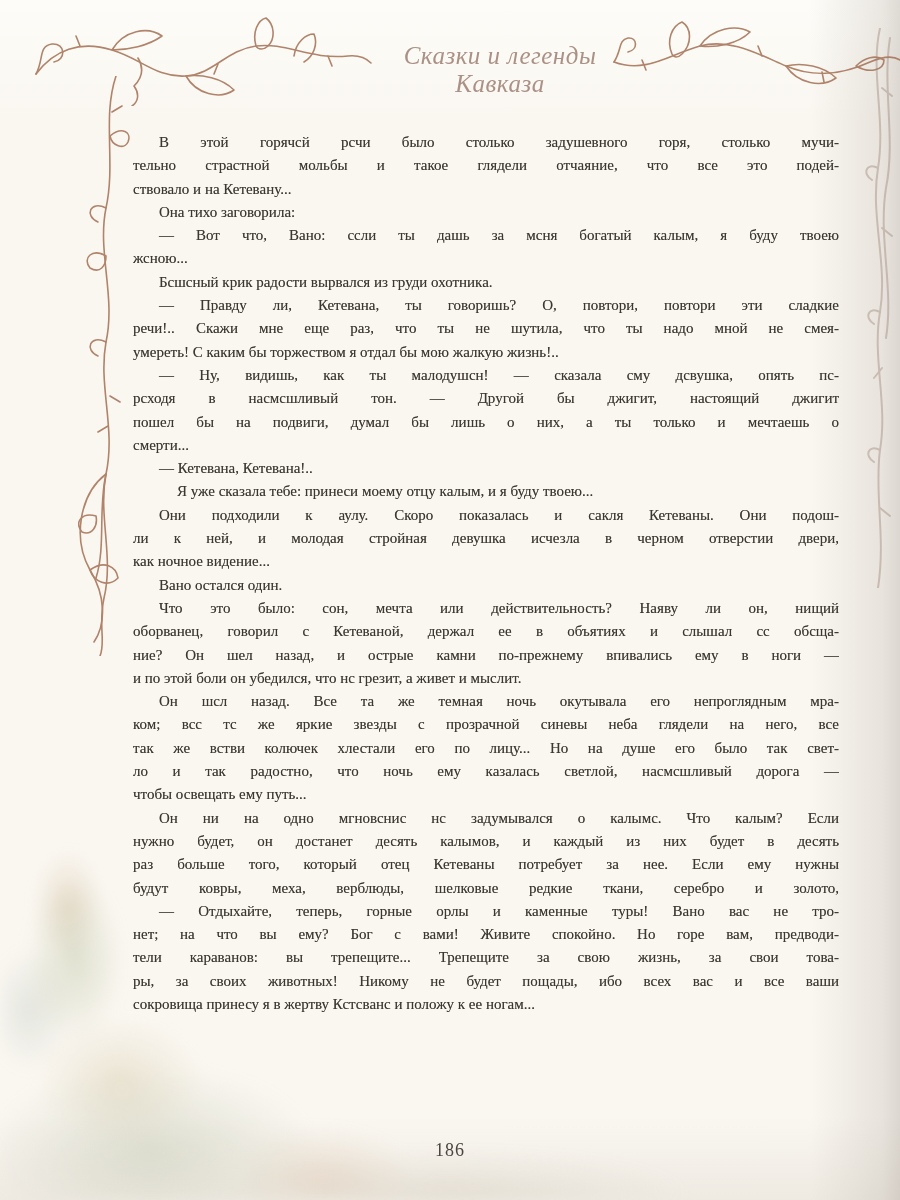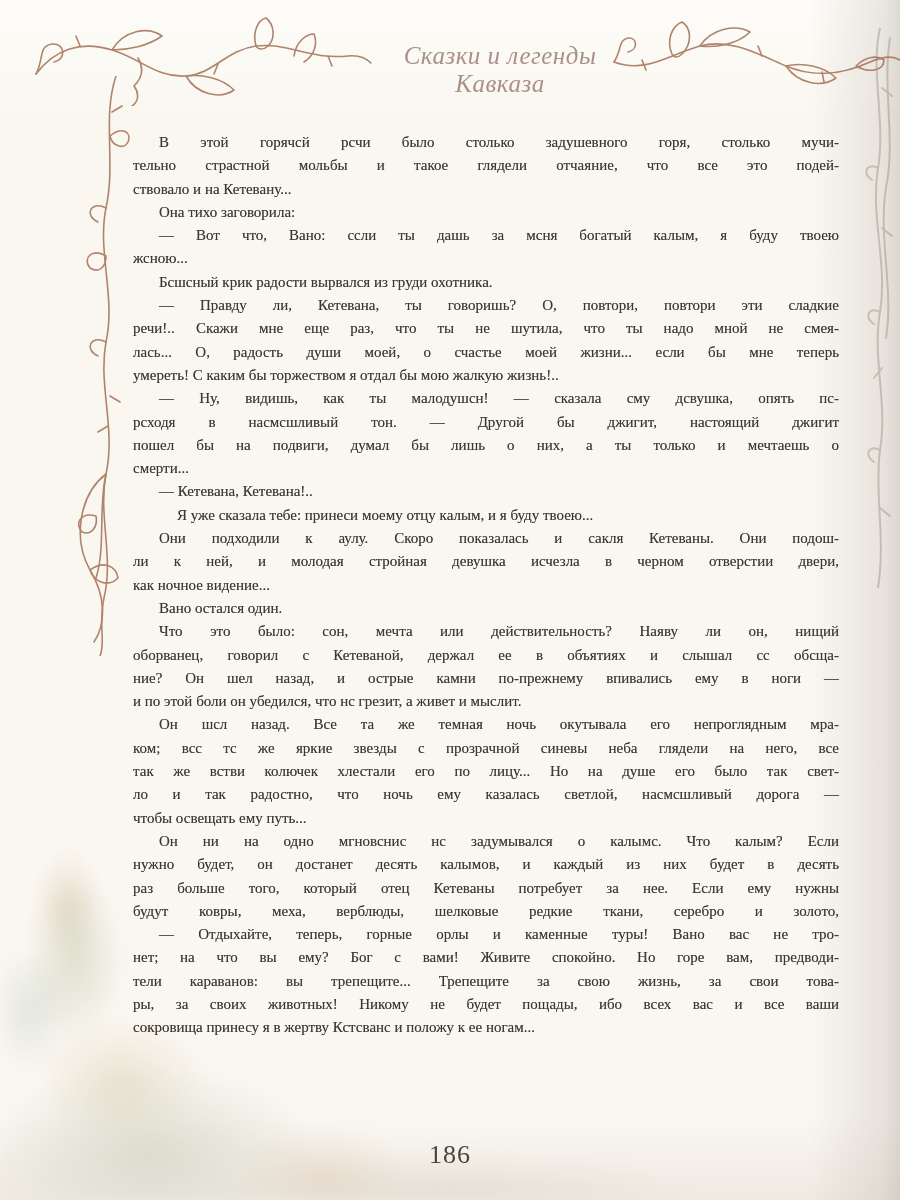--- a/index.html
+++ b/index.html
@@ -45,21 +45,21 @@
   .text-block {
     position:absolute; left:133px; top:131px; width:706px;
     font-size:15px; line-height:23.3px; color:var(--body-text,#3b3833);
     text-shadow:0 0 0.5px rgba(96,84,72,0.65);
   }
   .para { margin:0; }
   .line { height:23.3px; overflow:hidden; text-align:justify; text-align-last:justify; }
   .line.last { text-align-last:left; }
   .page-number {
     position:absolute; left:0; top:1140px; width:900px; text-align:center;
-    font-size:26px; letter-spacing:1px; color:var(--page-number,#4a453e);
+    font-size:18px; letter-spacing:1px; color:var(--page-number,#4a453e);
   }
 </style>
 </head>
 <body>
 
 <div class="page">
 
   <div class="ghost"></div>
 
   <svg class="ornament top-left-branch" width="345" height="90" viewBox="0 0 345 90">
@@ -117,21 +117,20 @@
       <div class="para">
         <div class="line" style="padding-left: 26px;">— Вот что, Вано: ссли ты дашь за мсня богатый калым, я буду твоею</div>
         <div class="line last">жсною...</div>
       </div>
       <div class="para">
         <div class="line last" style="padding-left: 26px;">Бсшсный крик радости вырвался из груди охотника.</div>
       </div>
       <div class="para">
         <div class="line" style="padding-left: 26px;">— Правду ли, Кетевана, ты говоришь? О, повтори, повтори эти сладкие</div>
         <div class="line">речи!.. Скажи мне еще раз, что ты не шутила, что ты надо мной не смея-</div>
-        <div class="line">лась... О, радость души моей, о счастье моей жизни... если бы мне теперь</div>
         <div class="line last">умереть! С каким бы торжеством я отдал бы мою жалкую жизнь!..</div>
       </div>
       <div class="para">
         <div class="line" style="padding-left: 26px;">— Ну, видишь, как ты малодушсн! — сказала сму дсвушка, опять пс-</div>
         <div class="line">рсходя в насмсшливый тон. — Другой бы джигит, настоящий джигит</div>
         <div class="line">пошел бы на подвиги, думал бы лишь о них, а ты только и мечтаешь о</div>
         <div class="line last">смерти...</div>
       </div>
       <div class="para">
         <div class="line last" style="padding-left: 26px;">— Кетевана, Кетевана!..</div>

